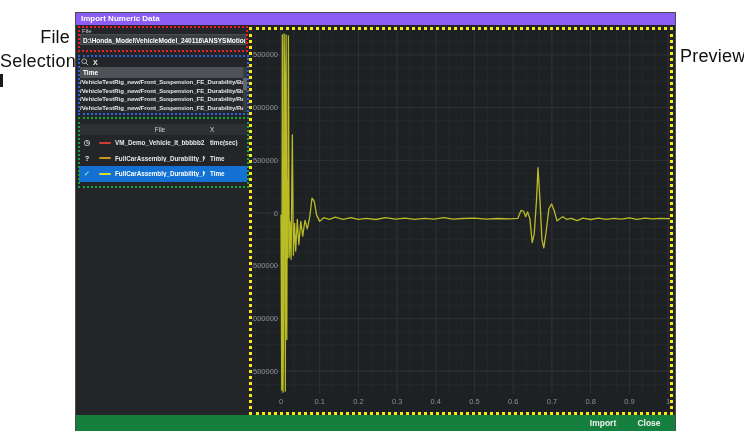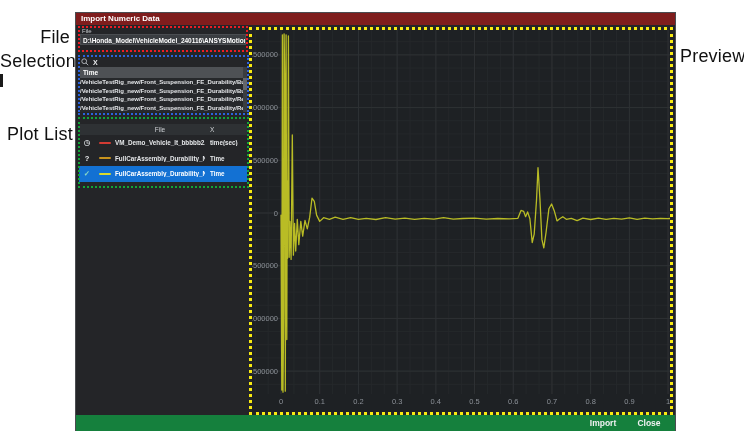--- a/index.html
+++ b/index.html
@@ -11,21 +11,21 @@
   .ann { position:absolute; color:#111; font-size:18px; letter-spacing:.2px; }
   .ann-file { left:0; top:27px; width:70px; text-align:right; }
   .ann-selection { left:0; top:51px; width:75px; text-align:right; }
   .ann-plotlist { left:7px; top:124px; }
   .ann-preview { left:680px; top:29px;margin-top:17px; }
   .callout-mark { position:absolute; left:0; top:74px; width:3px; height:13px; background:#1a1a1a; }
 
   
   .dialog { position:absolute; left:75px; top:12px; width:601px; height:419px;
             background:#242528; border:1px solid #4a4c50; }
-  .titlebar { position:absolute; left:0; top:0; width:100%; height:12px; background:#7f1d1d;
+  .titlebar { position:absolute; left:0; top:0; width:100%; height:12px; background:#8b5cf6;
               color:#fff; font-size:8px; font-weight:bold; line-height:12px; padding-left:5px; }
 
   
   .file-label { position:absolute; left:6px; top:15px; font-size:6px; color:#c6c9cd; }
   .file-input { position:absolute; left:4px; top:21px; width:166px; height:11px; background:#3a3d41;
                 color:#fff; font-size:6.5px; font-weight:bold; line-height:11px; padding:0 2px;
                 white-space:nowrap; overflow:hidden; border:1px solid #4a4d51; }
 
   
   .search-row { position:absolute; left:5px; top:44px; width:164px; height:10px;
@@ -72,21 +72,20 @@
   .btn-close { right:8px; width:36px; }
 </style>
 </head>
 <body>
 
 <div class="stage">
 
   <div class="ann ann-file">File</div>
   <div class="ann ann-selection">Selection</div>
   <div class="callout-mark"></div>
-  <div class="ann ann-plotlist">Plot List</div>
   <div class="ann ann-preview">Preview</div>
 
   <div class="dialog">
 
     <div class="titlebar">
       <span>Import Numeric Data</span>
     </div>
 
     <div class="file-label">File</div>
     <div class="file-input">D:\Honda_Model\VehicleModel_240116\ANSYSMotion_Standar</div>

